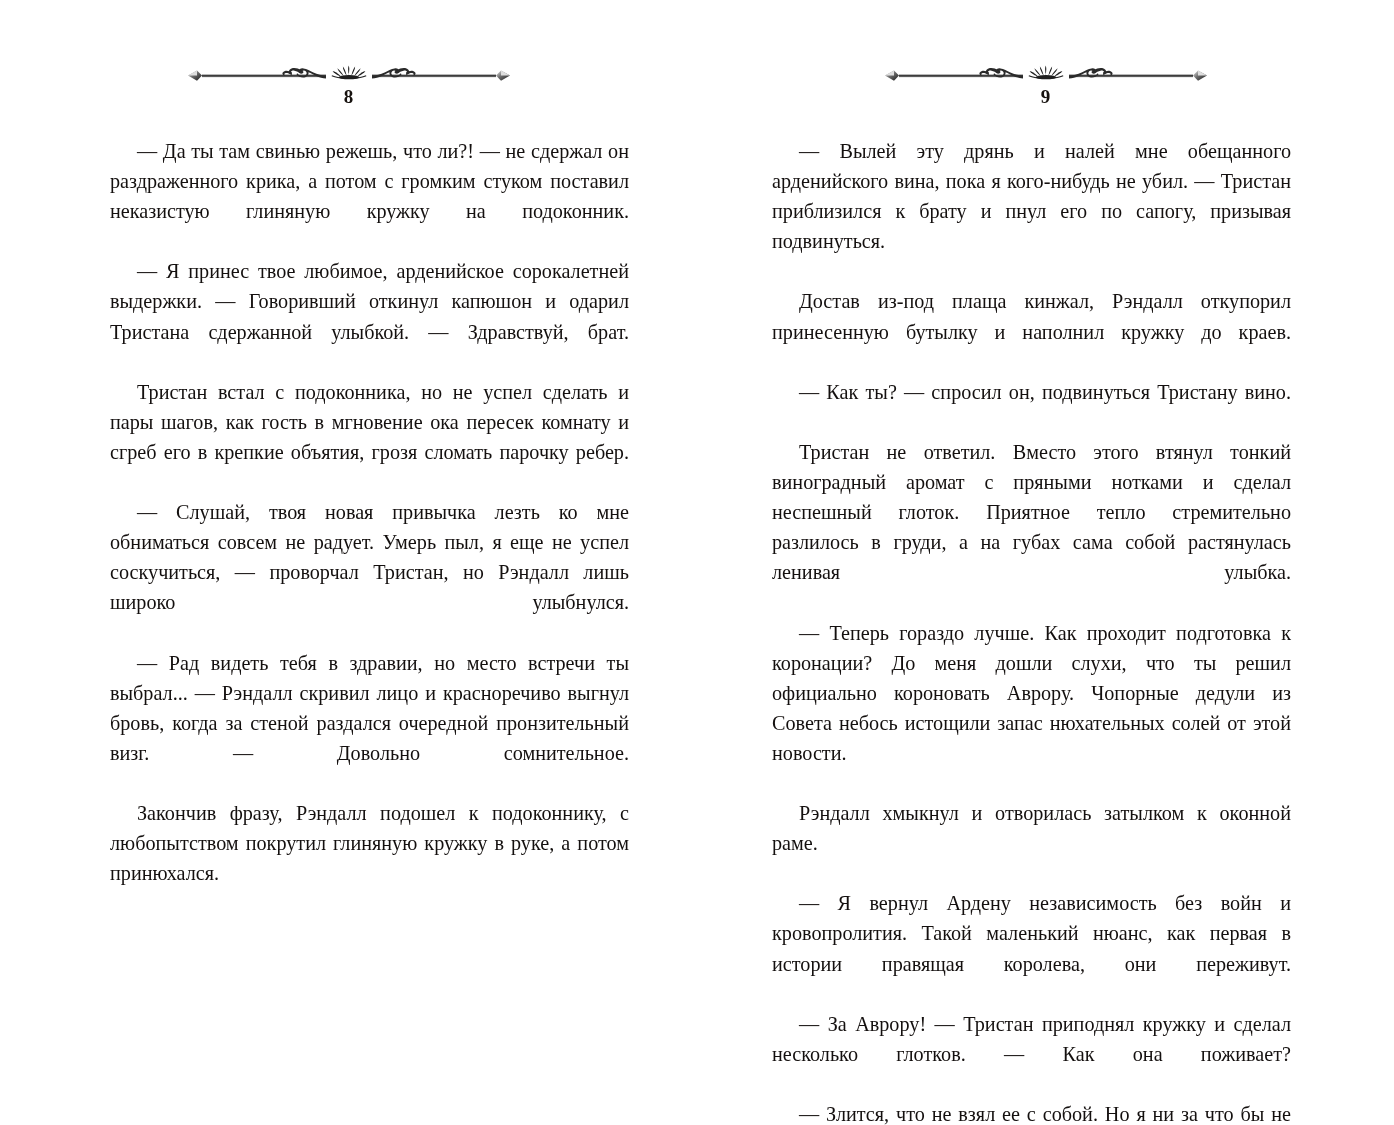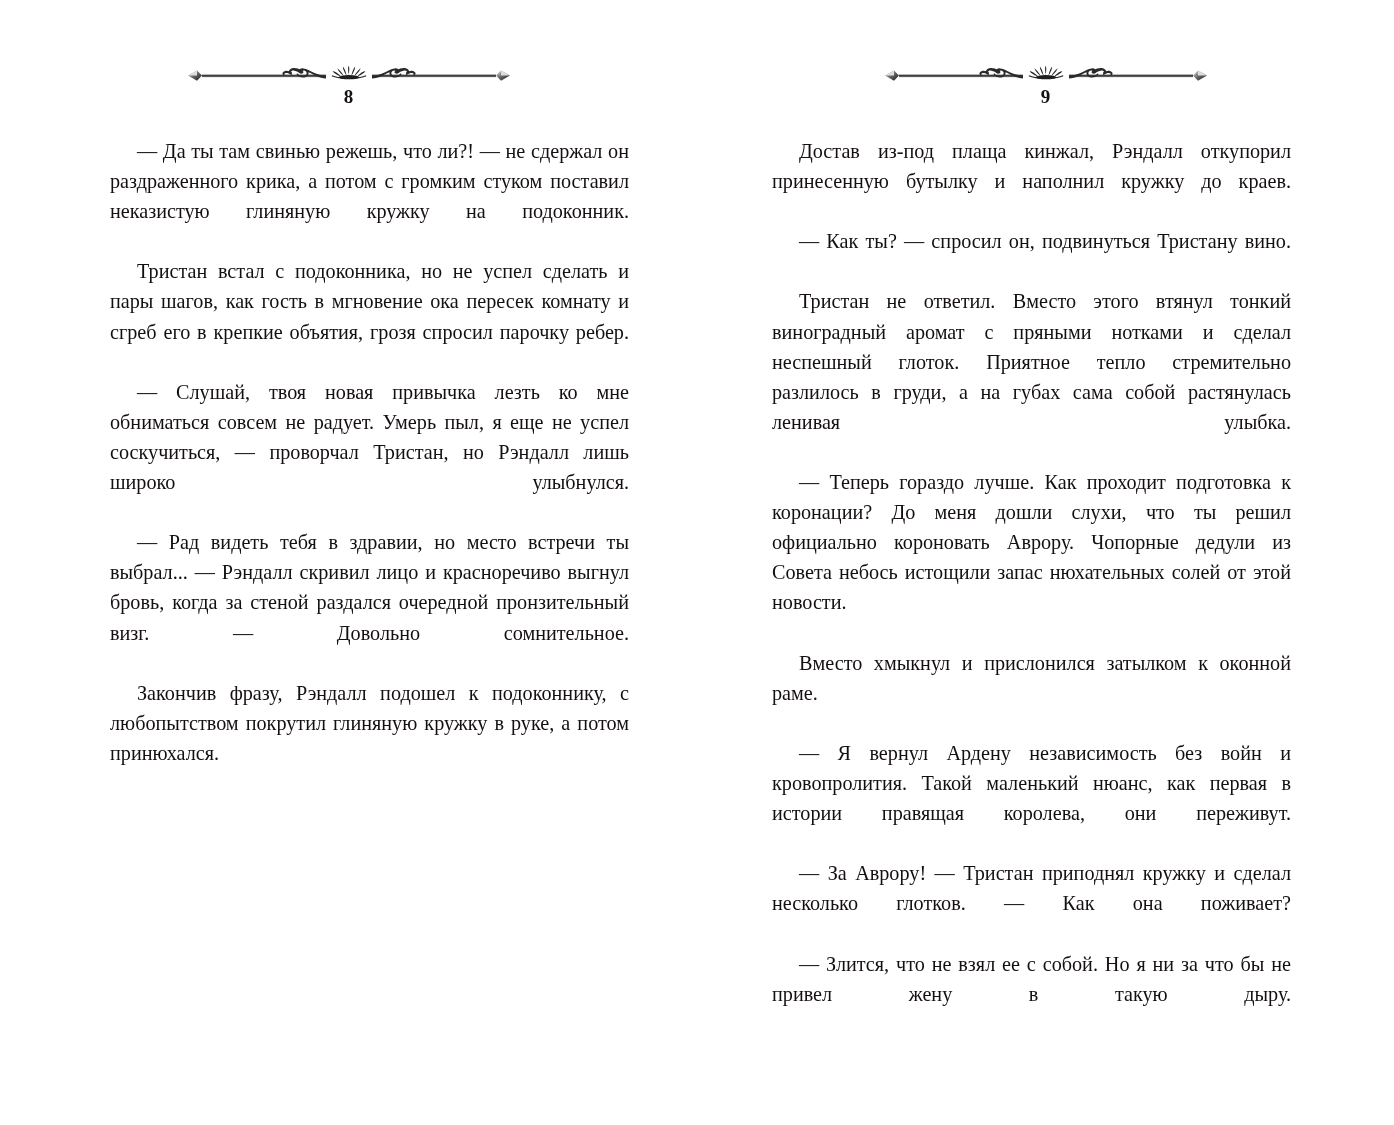--- a/index.html
+++ b/index.html
@@ -152,21 +152,22 @@
             <path d="M152,19.2 c4,1.4 8,2.2 12,2.4 l0,1.2 c-4.2,-0.2 -8.4,-1.2 -12.4,-2.6 z"></path>
             <path d="M186,19.2 c-4,1.4 -8,2.2 -12,2.4 l0,1.2 c4.2,-0.2 8.4,-1.2 12.4,-2.6 z"></path>
           </g>
         </svg>
       </div>
       <div class="folio">8</div>
     </div>
 
     <div class="textblock">
       <p>— Да ты там свинью режешь, что ли?! — не сдержал он раздраженного крика, а потом с громким стуком поставил неказистую глиняную кружку на подоконник.</p>
-      <p>Тристан встал с подоконника, но не успел сделать и пары шагов, как гость в мгновение ока пересек комнату и сгреб его в крепкие объятия, грозя спросил парочку ребер.</p>
+      <p>— Я принес твое любимое, арденийское сорокалетней выдержки. — Говоривший откинул капюшон и одарил Тристана сдержанной улыбкой. — Здравствуй, брат.</p>
+      <p>Тристан встал с подоконника, но не успел сделать и пары шагов, как гость в мгновение ока пересек комнату и сгреб его в крепкие объятия, грозя сломать парочку ребер.</p>
       <p>— Слушай, твоя новая привычка лезть ко мне обниматься совсем не радует. Умерь пыл, я еще не успел соскучиться, — проворчал Тристан, но Рэндалл лишь широко улыбнулся.</p>
       <p>— Рад видеть тебя в здравии, но место встречи ты выбрал... — Рэндалл скривил лицо и красноречиво выгнул бровь, когда за стеной раздался очередной пронзительный визг. — Довольно сомнительное.</p>
       <p>Закончив фразу, Рэндалл подошел к подоконнику, с любопытством покрутил глиняную кружку в руке, а потом принюхался.</p>
 
     </div>
   </div>
 
   <div class="page page-right">
 
     <div class="page-header">
@@ -213,25 +214,26 @@
             <ellipse cx="169" cy="21.2" rx="10.5" ry="2.1"></ellipse>
             <path d="M152,19.2 c4,1.4 8,2.2 12,2.4 l0,1.2 c-4.2,-0.2 -8.4,-1.2 -12.4,-2.6 z"></path>
             <path d="M186,19.2 c-4,1.4 -8,2.2 -12,2.4 l0,1.2 c4.2,-0.2 8.4,-1.2 12.4,-2.6 z"></path>
           </g>
         </svg>
       </div>
       <div class="folio">9</div>
     </div>
 
     <div class="textblock">
+      <p>— Вылей эту дрянь и налей мне обещанного арденийского вина, пока я кого-нибудь не убил. — Тристан приблизился к брату и пнул его по сапогу, призывая подвинуться.</p>
       <p>Достав из-под плаща кинжал, Рэндалл откупорил принесенную бутылку и наполнил кружку до краев.</p>
       <p>— Как ты? — спросил он, подвинуться Тристану вино.</p>
       <p>Тристан не ответил. Вместо этого втянул тонкий виноградный аромат с пряными нотками и сделал неспешный глоток. Приятное тепло стремительно разлилось в груди, а на губах сама собой растянулась ленивая улыбка.</p>
       <p>— Теперь гораздо лучше. Как проходит подготовка к коронации? До меня дошли слухи, что ты решил официально короновать Аврору. Чопорные дедули из Совета небось истощили запас нюхательных солей от этой новости.</p>
-      <p>Вместо хмыкнул и прислонился затылком к оконной раме.</p>
+      <p>Рэндалл хмыкнул и отворилась затылком к оконной раме.</p>
       <p>— Я вернул Ардену независимость без войн и кровопролития. Такой маленький нюанс, как первая в истории правящая королева, они переживут.</p>
       <p>— За Аврору! — Тристан приподнял кружку и сделал несколько глотков. — Как она поживает?</p>
       <p>— Злится, что не взял ее с собой. Но я ни за что бы не привел жену в такую дыру.</p>
 
     </div>
   </div>
 
 </div>
 
 </body></html>

